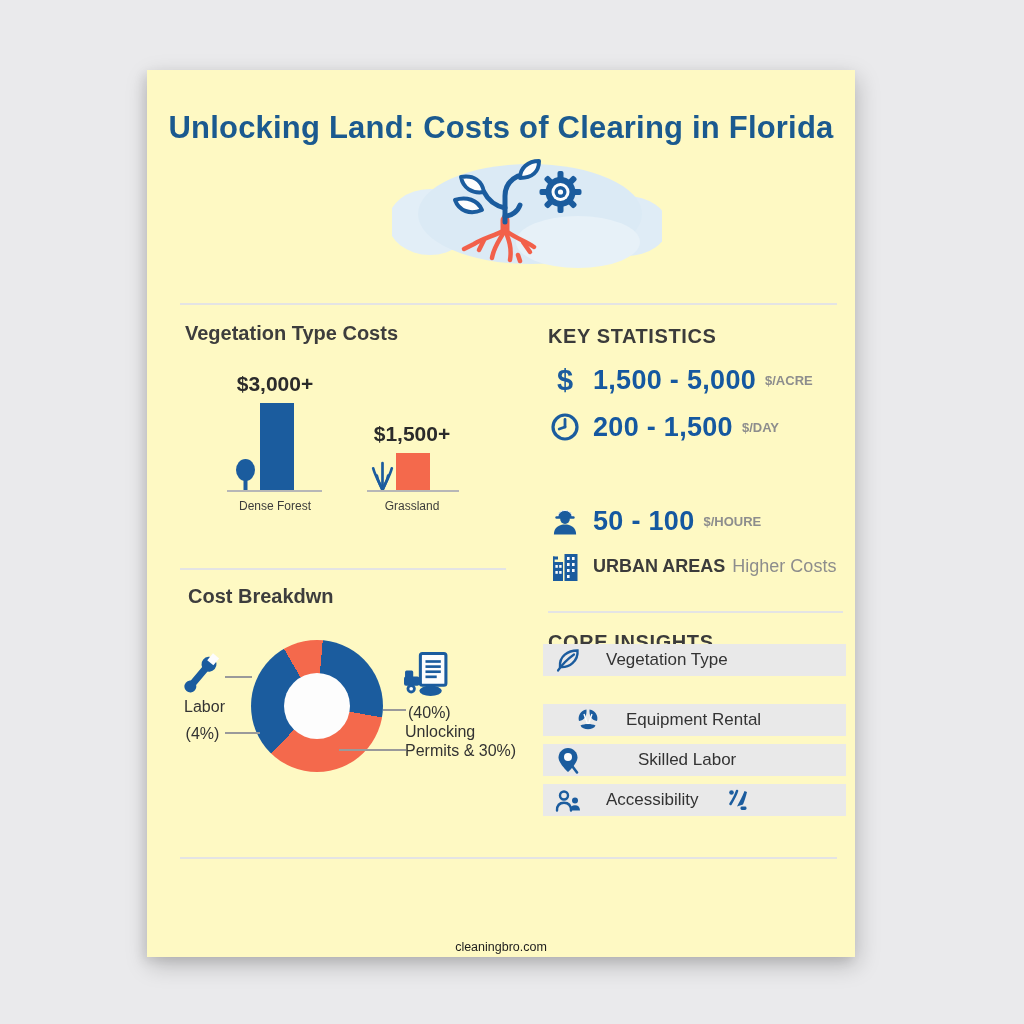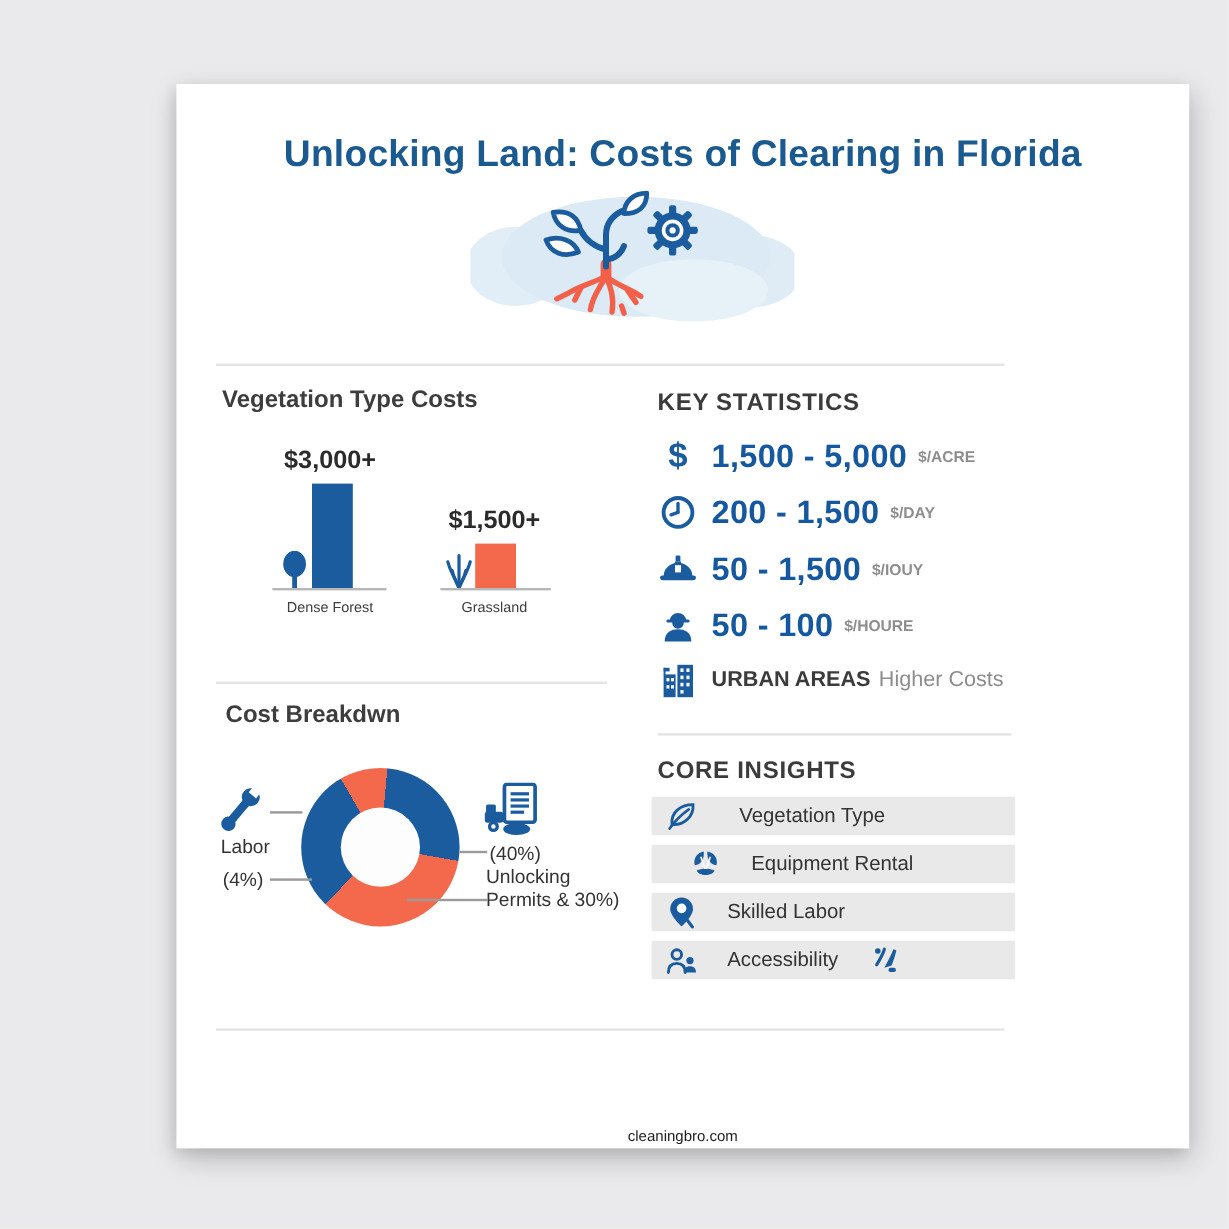--- a/index.html
+++ b/index.html
@@ -3,22 +3,22 @@
 <meta charset="utf-8">
 <style>
   html,body{margin:0;padding:0;}
   body{
     width:1024px;height:1024px;position:relative;
     background:#eaeaec;
     font-family:"Liberation Sans", sans-serif;
     overflow:hidden;
   }
   .card{
-    position:absolute;left:147px;top:70px;width:844px;height:887px;
-    background:#ffffff;
+    position:absolute;left:147px;top:70px;width:708px;height:887px;
+    background:#fef9c3;
     box-shadow:2px 8px 22px rgba(0,0,0,.22), -4px 4px 10px rgba(0,0,0,.08);
   }
   .abs{position:absolute;}
   .title{
     top:40px;left:0;right:0;text-align:center;
     font-size:31px;font-weight:bold;color:#1b5a8f;letter-spacing:.2px;
   }
   .hr{background:#e4e4e4;height:2px;}
   .section-title{font-size:20px;font-weight:bold;color:#3d3d3d;text-align:left;}
   .heading-caps{font-size:20px;font-weight:bold;color:#3b3b3b;letter-spacing:.6px;}
@@ -215,33 +215,20 @@
       <svg width="30" height="30" viewBox="0 0 30 30">
         <circle cx="15" cy="15" r="12" fill="none" stroke="#1b5c9e" stroke-width="3.2"></circle>
         <path d="M15 15 L15 7.5" stroke="#1b5c9e" stroke-width="2.8" stroke-linecap="round"></path>
         <path d="M15 15 L9.2 17" stroke="#1b5c9e" stroke-width="2.8" stroke-linecap="round"></path>
       </svg>
     </span>
     <span class="stat-value">200 - 1,500</span>
     <span class="stat-unit">$/DAY</span>
   </div>
 
-  <div class="abs stat-row" style="top:384px;">
-    <span class="stat-icon">
-      <svg width="32" height="24" viewBox="0 0 32 24">
-        <rect x="14" y="1" width="4" height="7" rx="1" fill="#1b5c9e"></rect>
-        <path d="M4 18 A12 11 0 0 1 28 18 Z" fill="#1b5c9e"></path>
-        <rect x="13.5" y="6" width="5" height="9" fill="#fdfdfd"></rect>
-        <rect x="13.5" y="6" width="5" height="3" fill="#1b5c9e"></rect>
-        <rect x="1" y="17.5" width="30" height="4" rx="2" fill="#1b5c9e"></rect>
-      </svg>
-    </span>
-    <span class="stat-value">50 - 1,500</span>
-    <span class="stat-unit">$/IOUY</span>
-  </div>
 
   <div class="abs stat-row" style="top:431px;">
     <span class="stat-icon">
       <svg width="30" height="29" viewBox="0 0 31 29">
         <circle cx="15.5" cy="12" r="5" fill="#1b5c9e"></circle>
         <path d="M8 10 A7.5 7 0 0 1 23 10 Z" fill="#1b5c9e"></path>
         <path d="M8 10 A7.5 7 0 0 1 23 10" fill="none" stroke="#fdfdfd" stroke-width="1"></path>
         <rect x="5.5" y="9" width="20" height="2.6" rx="1.3" fill="#1b5c9e"></rect>
         <path d="M4 28 C4 20 10 17.5 15.5 17.5 C21 17.5 27 20 27 28 Z" fill="#1b5c9e"></path>
       </svg>
@@ -273,21 +260,21 @@
       </svg>
     </span>
     <span class="stat-label">URBAN AREAS</span>
     <span class="stat-sublabel">Higher Costs</span>
   </div>
 
   <div class="abs hr" style="top:541px;left:401px;width:295px;"></div>
 
   <div class="abs heading-caps" style="left:401px;top:561px;">CORE INSIGHTS</div>
 
-  <div class="abs insight-row" style="top:594px;gap:10px;">
+  <div class="abs insight-row" style="top:574px;">
     <span class="insight-icon">
       <svg width="26" height="26" viewBox="0 0 26 26">
         <path d="M5 20 C4 9 13 3.5 22.5 3.5 C23.5 14 14 21 5 20 Z" fill="none" stroke="#1b5c9e" stroke-width="2.4"></path>
         <path d="M3 23.5 C9 15 14 11 19 7.5" fill="none" stroke="#1b5c9e" stroke-width="2.2" stroke-linecap="round"></path>
       </svg>
     </span>
     <span class="insight-label">Vegetation Type</span>
   </div>
 
   <div class="abs insight-row" style="top:634px;padding-left:32px;">
@@ -297,21 +284,21 @@
           <path d="M10.5 1.5 C4.5 2.5 1.5 8 3 13 C9 12 10.8 7.5 10.5 1.5 Z"></path>
           <path d="M13.5 1.5 C19.5 2.5 22.5 8 21 13 C15 12 13.2 7.5 13.5 1.5 Z"></path>
           <path d="M4.5 17.5 C8.5 15.5 15.5 15.5 19.5 17.5 C17.5 22.5 6.5 22.5 4.5 17.5 Z"></path>
         </g>
         <path d="M8 6 L11.5 16 M16 6 L12.5 16" stroke="#fdfdfd" stroke-width="1.4"></path>
       </svg>
     </span>
     <span class="insight-label">Equipment Rental</span>
   </div>
 
-  <div class="abs insight-row" style="top:674px;">
+  <div class="abs insight-row" style="top:674px;gap:32px;">
     <span class="insight-icon">
       <svg width="24" height="27" viewBox="0 0 24 27">
         <path d="M12 1 C6.5 1 2.5 5.5 2.5 10.5 C2.5 16.5 12 25 12 25 C12 25 21.5 16.5 21.5 10.5 C21.5 5.5 17.5 1 12 1 Z" fill="#1b5c9e"></path>
         <circle cx="12" cy="10" r="4" fill="#fdfdfd"></circle>
         <path d="M16.5 19.5 L21 25.5" stroke="#1b5c9e" stroke-width="2.6" stroke-linecap="round"></path>
       </svg>
     </span>
     <span class="insight-label">Skilled Labor</span>
   </div>
 

